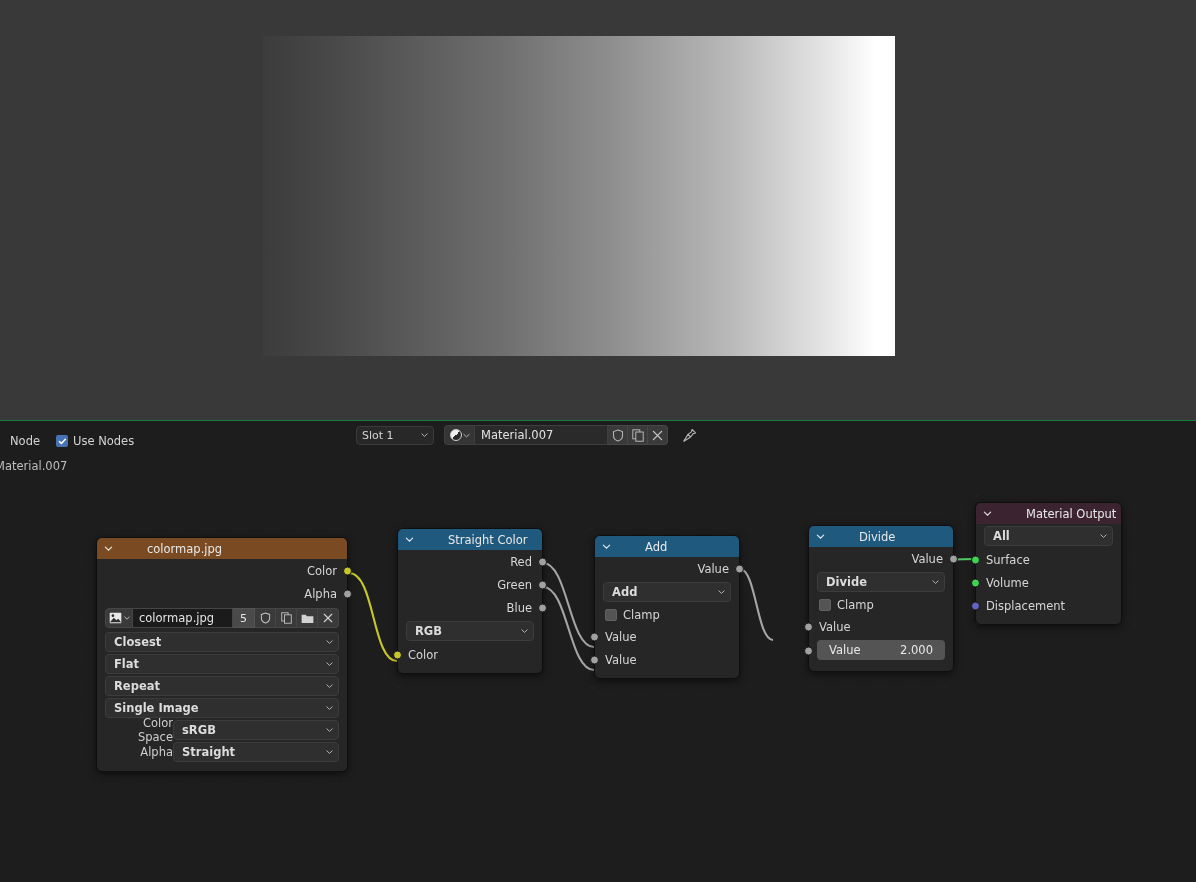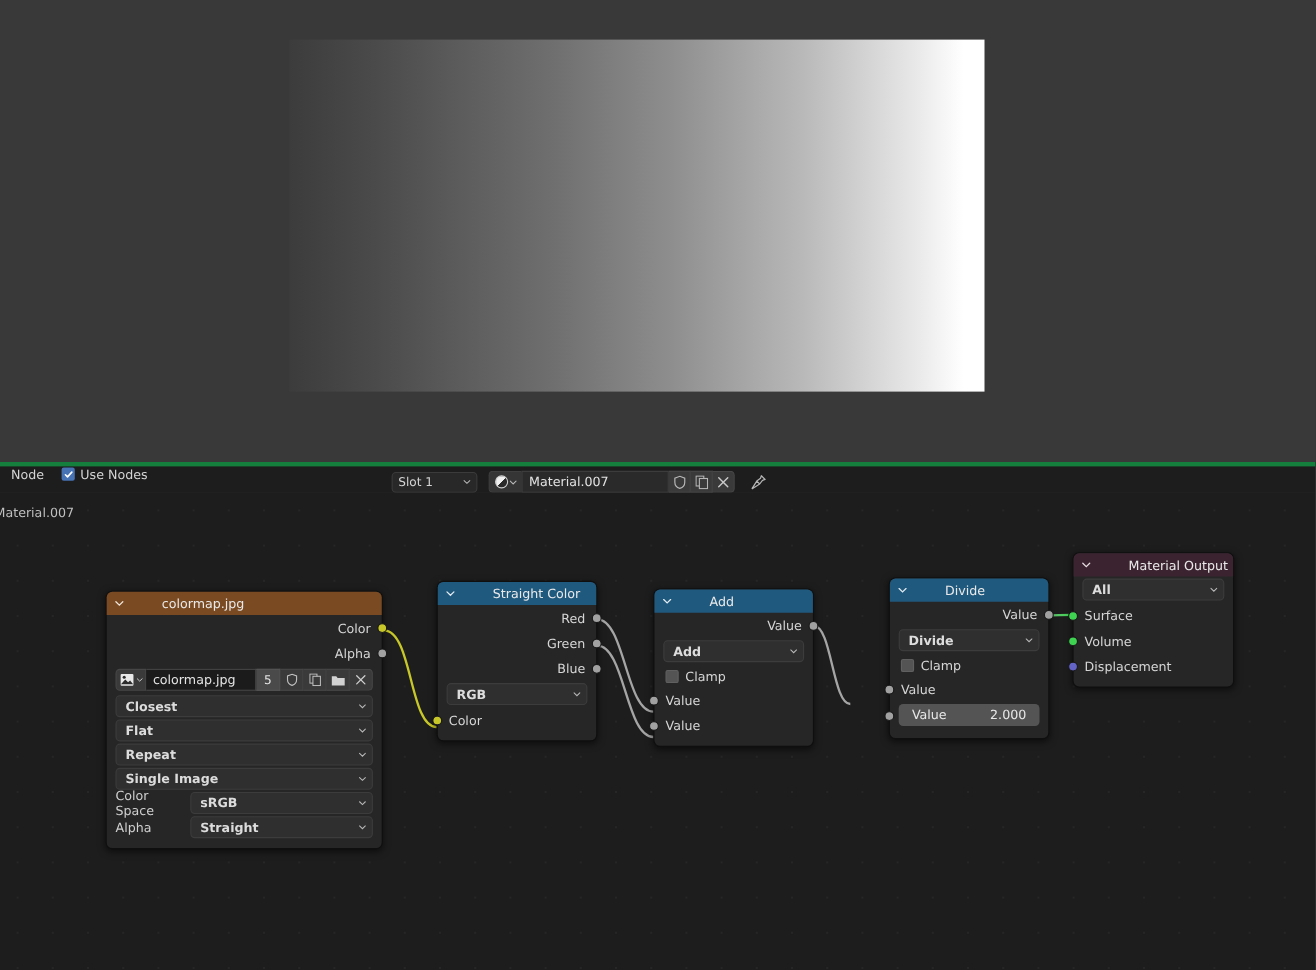--- a/index.html
+++ b/index.html
@@ -19,22 +19,22 @@
   #preview-image {
     position: absolute; left: 263px; top: 36px; width: 632px; height: 320px;
     background: linear-gradient(to right, #3c3c3c 0%, #4a4a4a 12%, #6f6f6f 38%,
                 #8e8e8e 55%, #b9b9b9 74%, #e8e8e8 90%, #ffffff 97%, #ffffff 100%);
   }
 
   
   #node-header {
     position: absolute; left: 0; top: 420px; width: 1196px; height: 28px;
     background: #1d1d1d;
-    display: flex; align-items: flex-start;
-    border-top: 4px solid #15803d;
+    display: flex; align-items: flex-end;
+    border-top: 1px solid #15803d;
   }
   #node-header .hdr-label {
     color: #d4d4d4; font-size: 11.5px; margin-left: 10px;
   }
   .checkbox-wrap { display: flex; align-items: center; margin-left: 16px; cursor: default; }
   .cbox {
     width: 12px; height: 12px; border-radius: 2px;
     background: #4772b3; display: flex; align-items: center; justify-content: center;
     margin-right: 5px;
   }
@@ -122,21 +122,21 @@
   .s-purple { background: #6363c7; }
 
   .dropdown {
     height: 20px; background: #2f2f2f; border: 1px solid #3c3c3c;
     border-radius: 4px; display: flex; align-items: center;
     padding: 0 16px 0 8px; position: relative; margin: 2px 8px;
   }
   .dropdown span { color: #dcdcdc; font-size: 11.5px; font-weight: bold; }
 
   .field-row { display: flex; align-items: center; margin: 2px 8px; height: 20px; }
-  .field-row .flabel { color: #cfcfcf; font-size: 11.5px; width: 68px; }
+  .field-row .flabel { color: #cfcfcf; font-size: 11.5px; width: 68px; text-align: right; }
   .field-row .dropdown { margin: 0; flex: 1; }
 
   .value-field {
     height: 20px; background: #545454; border-radius: 4px;
     display: flex; align-items: center; justify-content: space-between;
     padding: 0 12px; margin: 2px 8px;
   }
   .value-field .vname { color: #e8e8e8; font-size: 11.5px; }
   .value-field .vnum  { color: #e8e8e8; font-size: 11.5px; }
 

